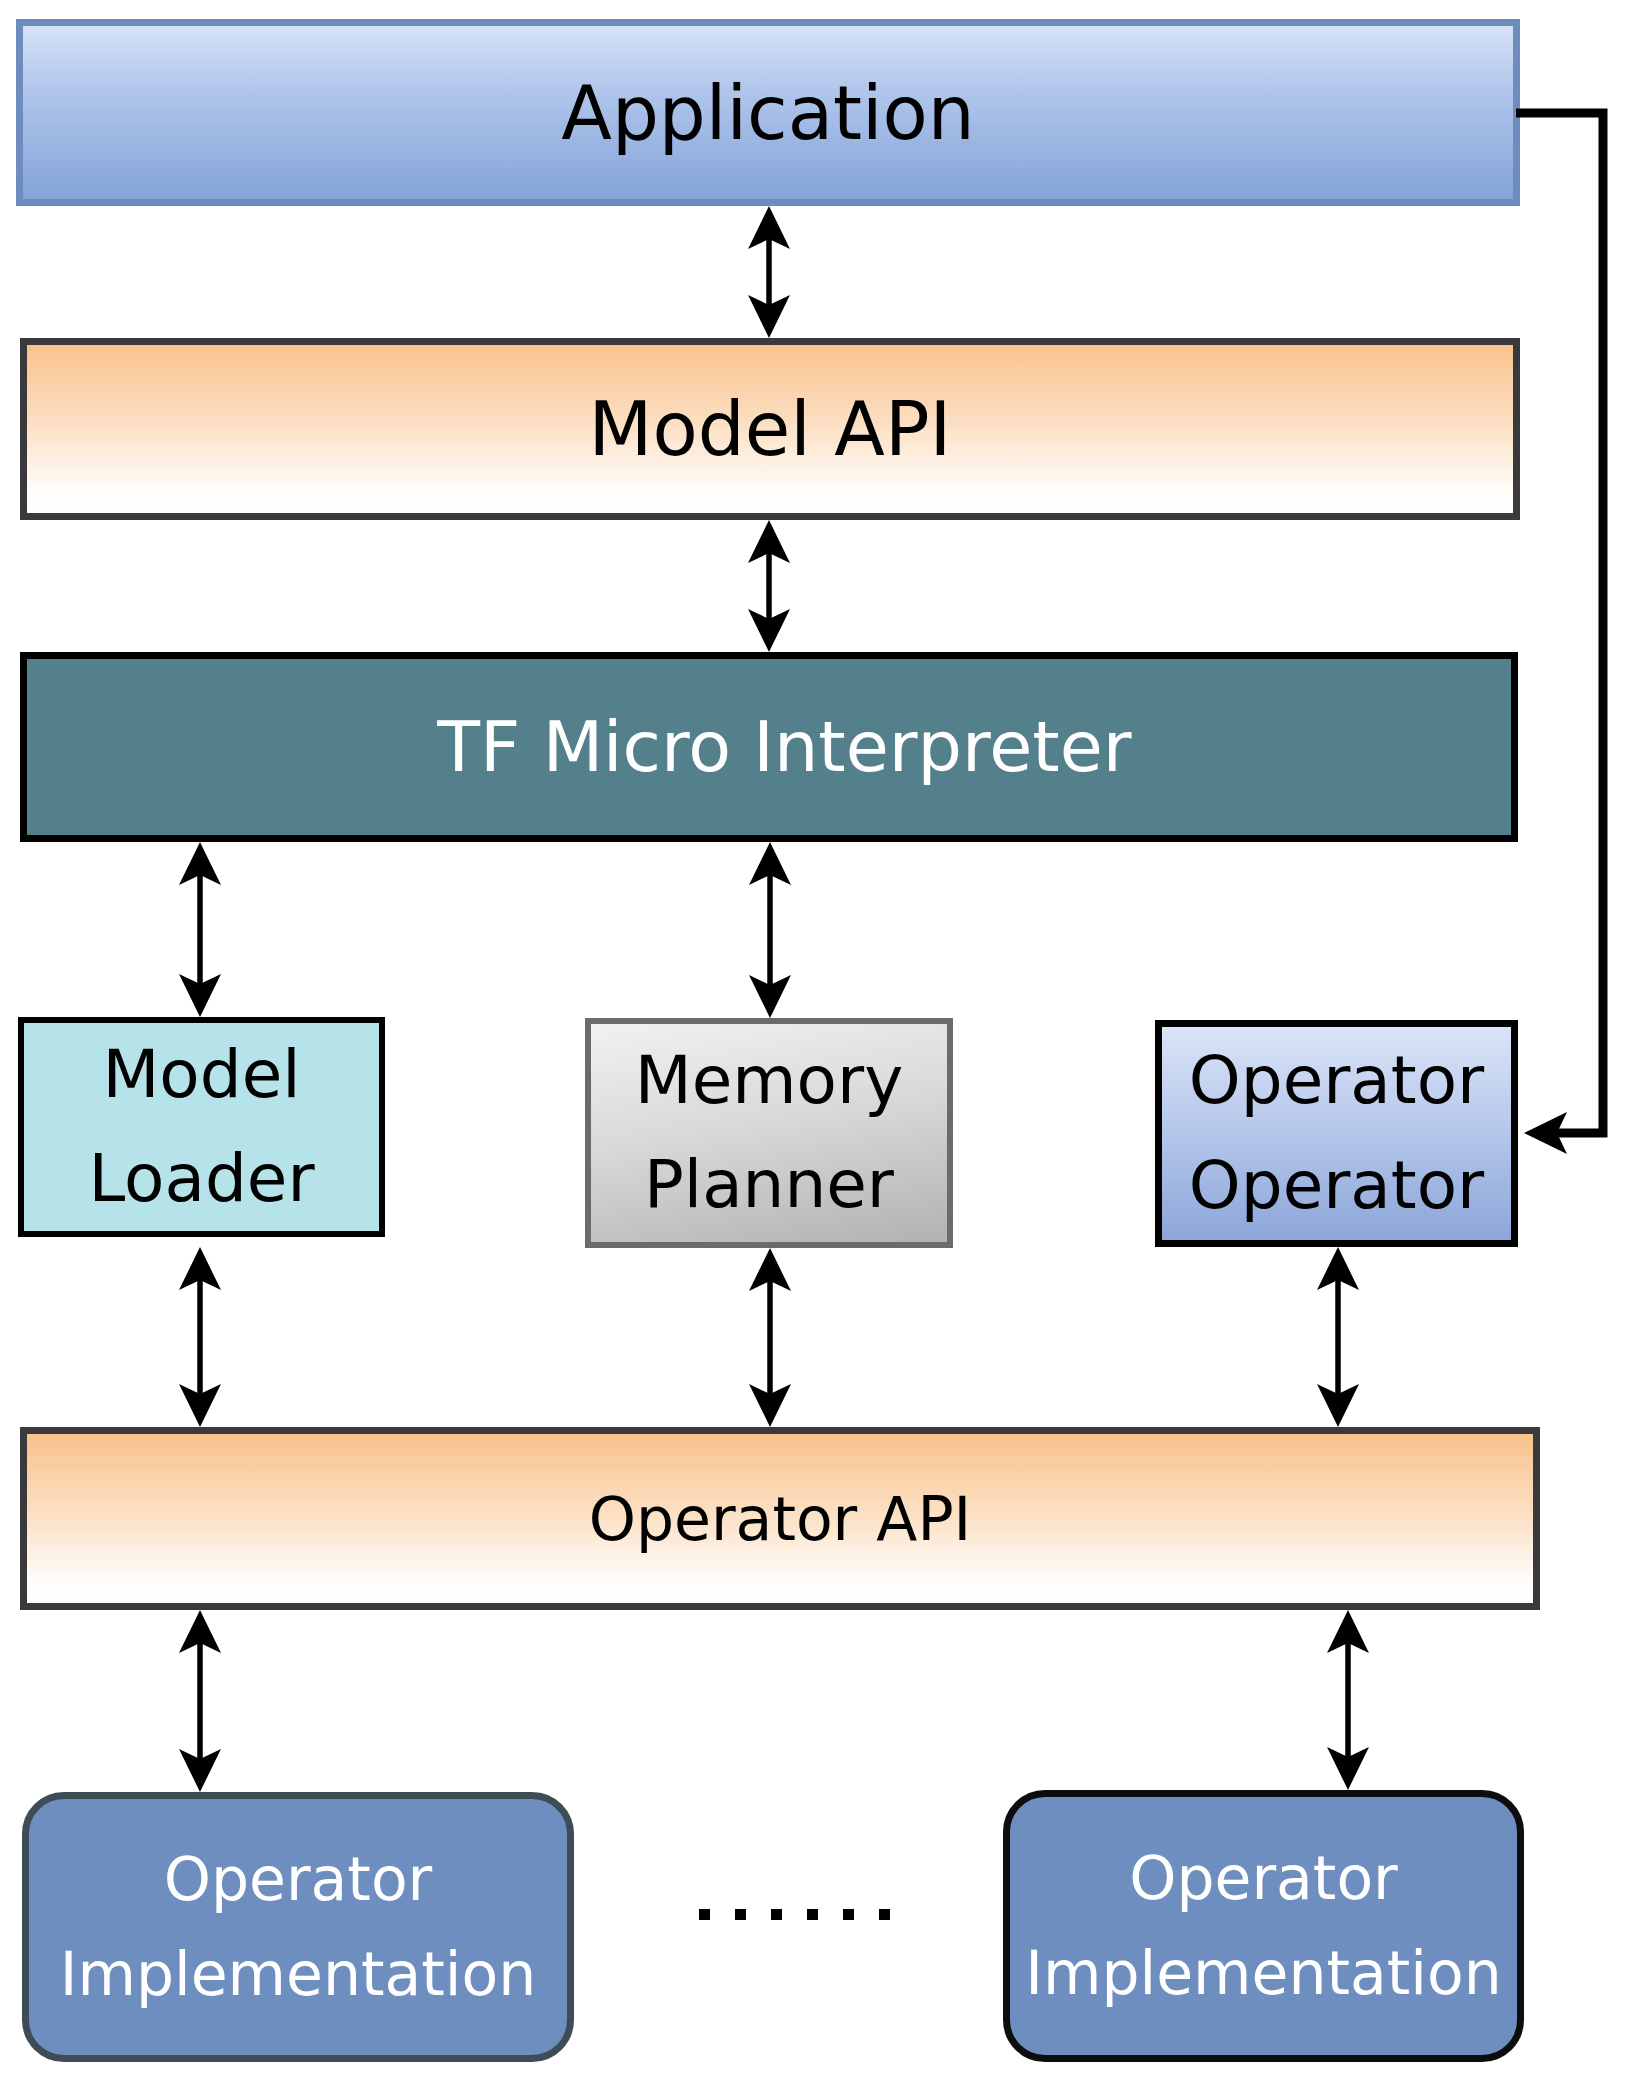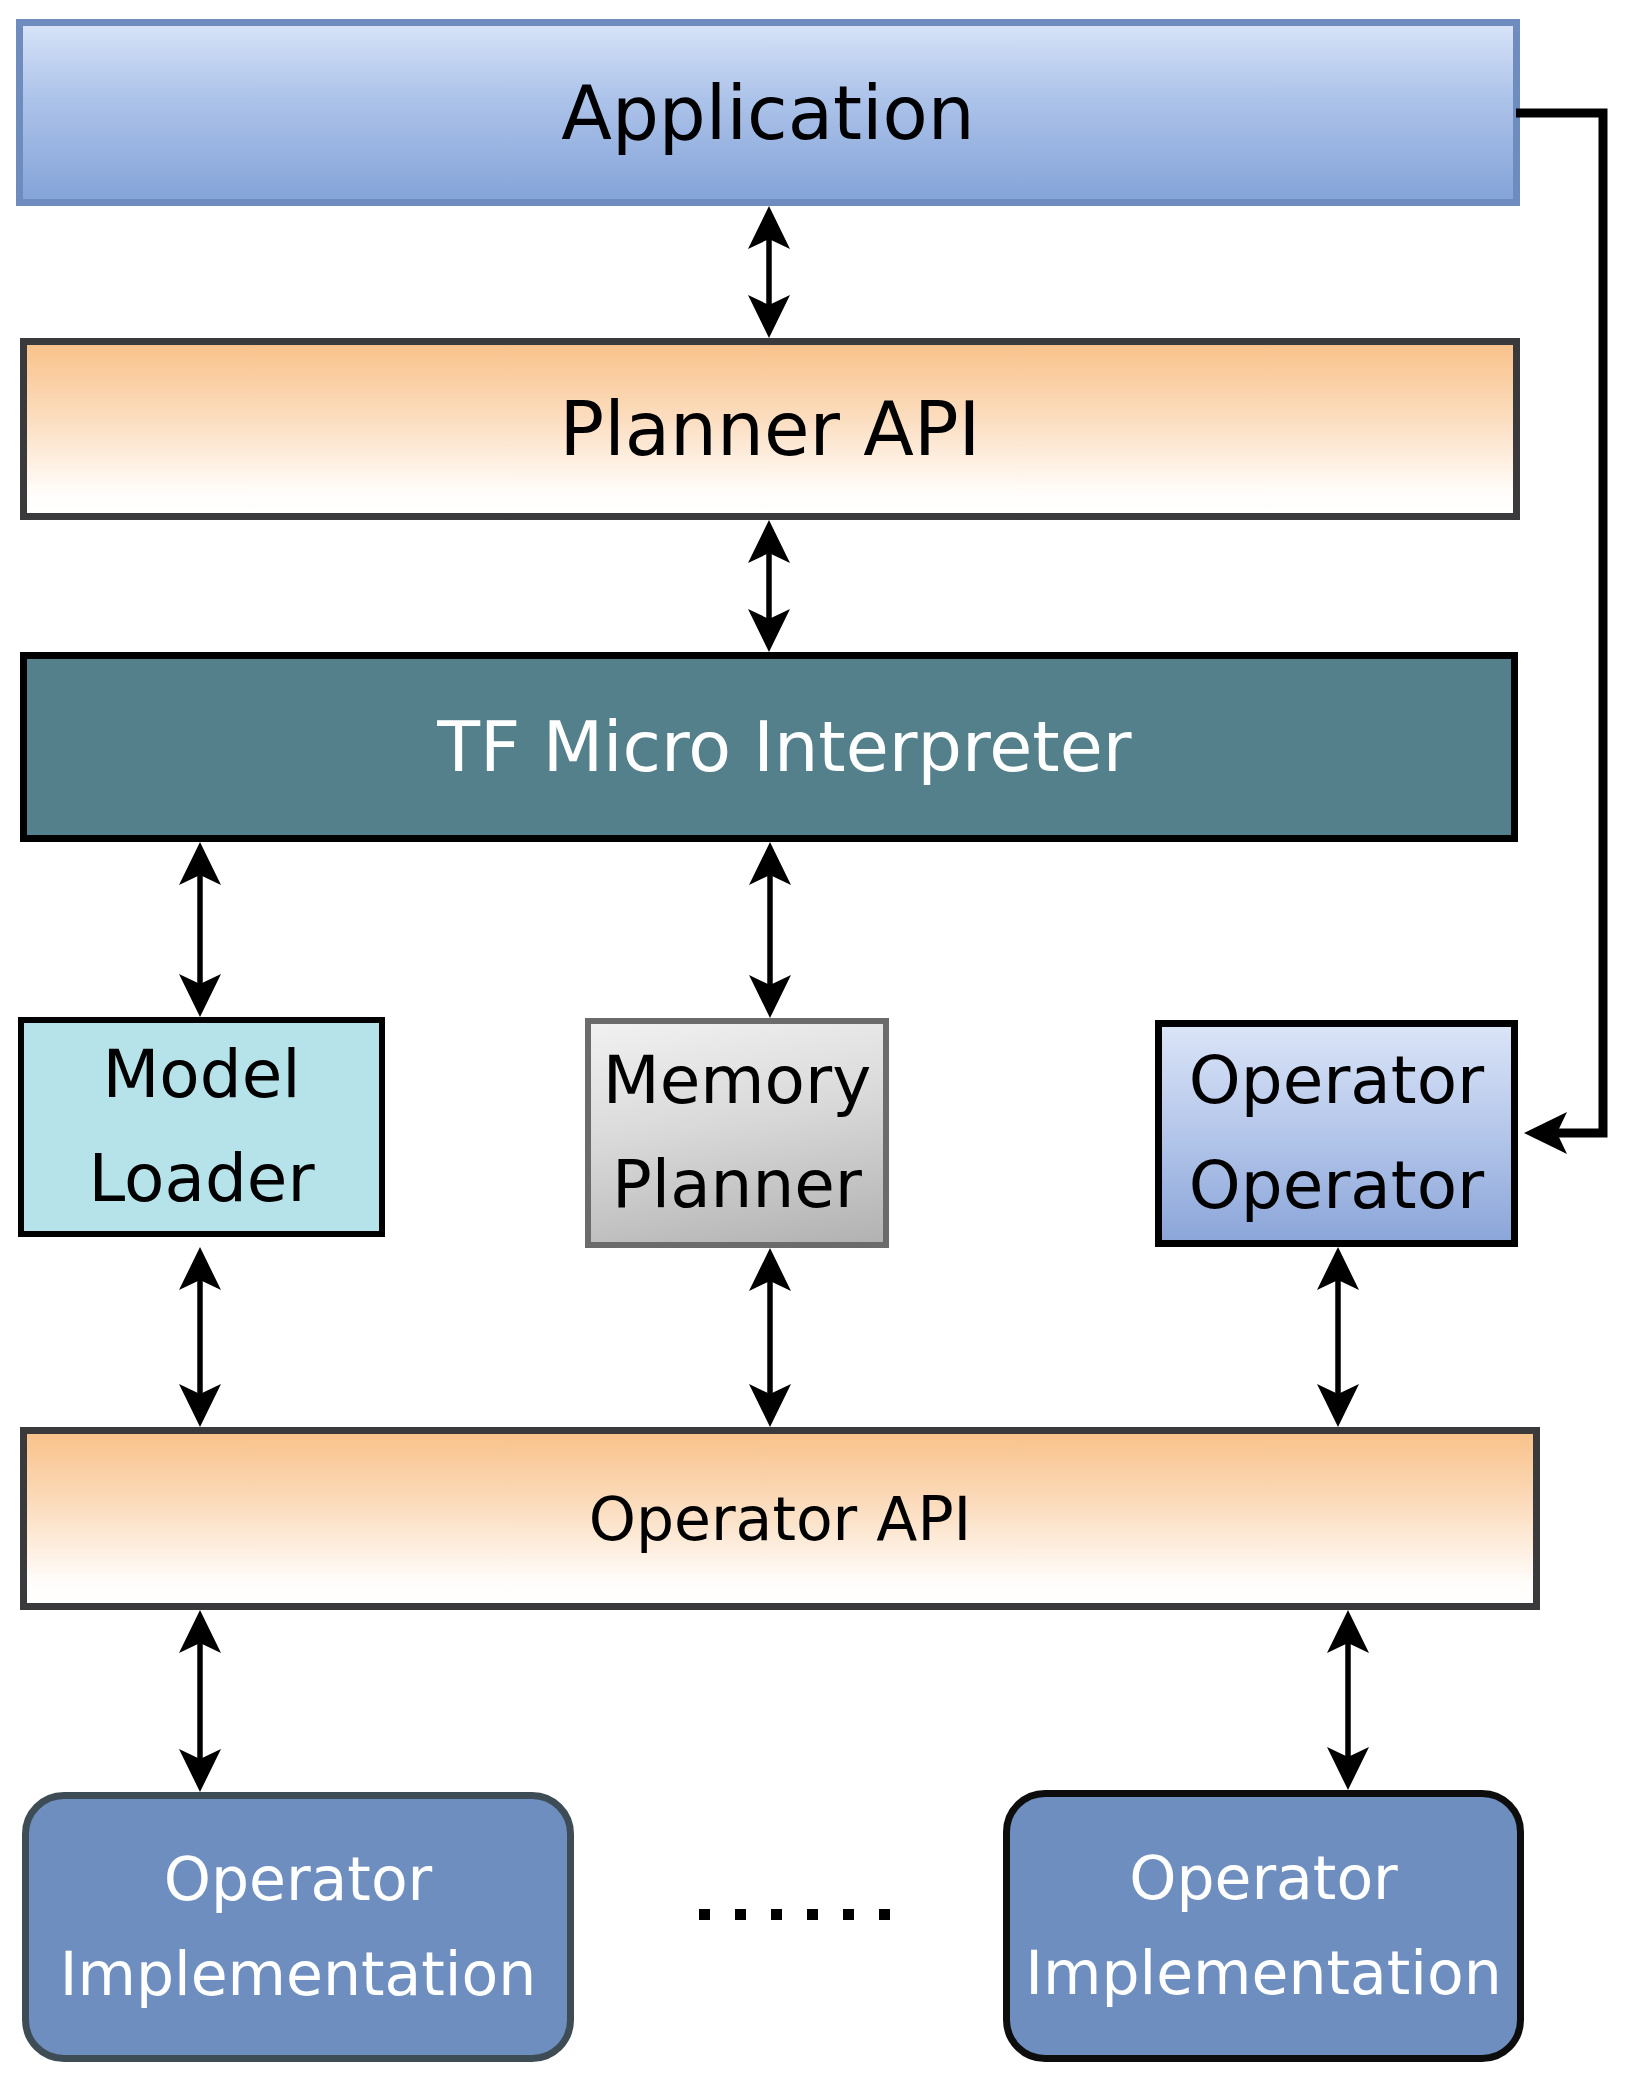--- a/index.html
+++ b/index.html
@@ -42,21 +42,21 @@
     font-size:70px;
     padding-left:31px;
   }
   #model{
     left:18px;top:1017px;width:367px;height:220px;
     border:6px solid #000000;
     background:#B6E3E9;
     font-size:66px;
   }
   #memory{
-    left:585px;top:1018px;width:304px;height:230px;
+    left:585px;top:1018px;width:368px;height:230px;
     border:6px solid #6B6B6B;
     background:linear-gradient(170deg,#F1F1F1 0%,#D9D9D9 45%,#B2B2B2 100%);
     font-size:66px;
   }
   #resolver{
     left:1155px;top:1020px;width:363px;height:227px;
     border:7px solid #000000;
     background:linear-gradient(180deg,#DAE4F7 0%,#B4C6EA 50%,#8CA6D9 100%);
     font-size:66px;
   }
@@ -102,21 +102,21 @@
 </head>
 <body>
 
 <div id="canvas">
 
   <div class="box" id="app">
     <span>Application</span>
   </div>
 
   <div class="box" id="clientapi">
-    <span>Planner API</span>
+    <span>Model API</span>
   </div>
 
   <div class="box" id="interp">
     <span>TF Micro Interpreter</span>
   </div>
 
   <div class="box two-line" id="model">
     <span>Model</span>
     <span>Loader</span>
   </div>

